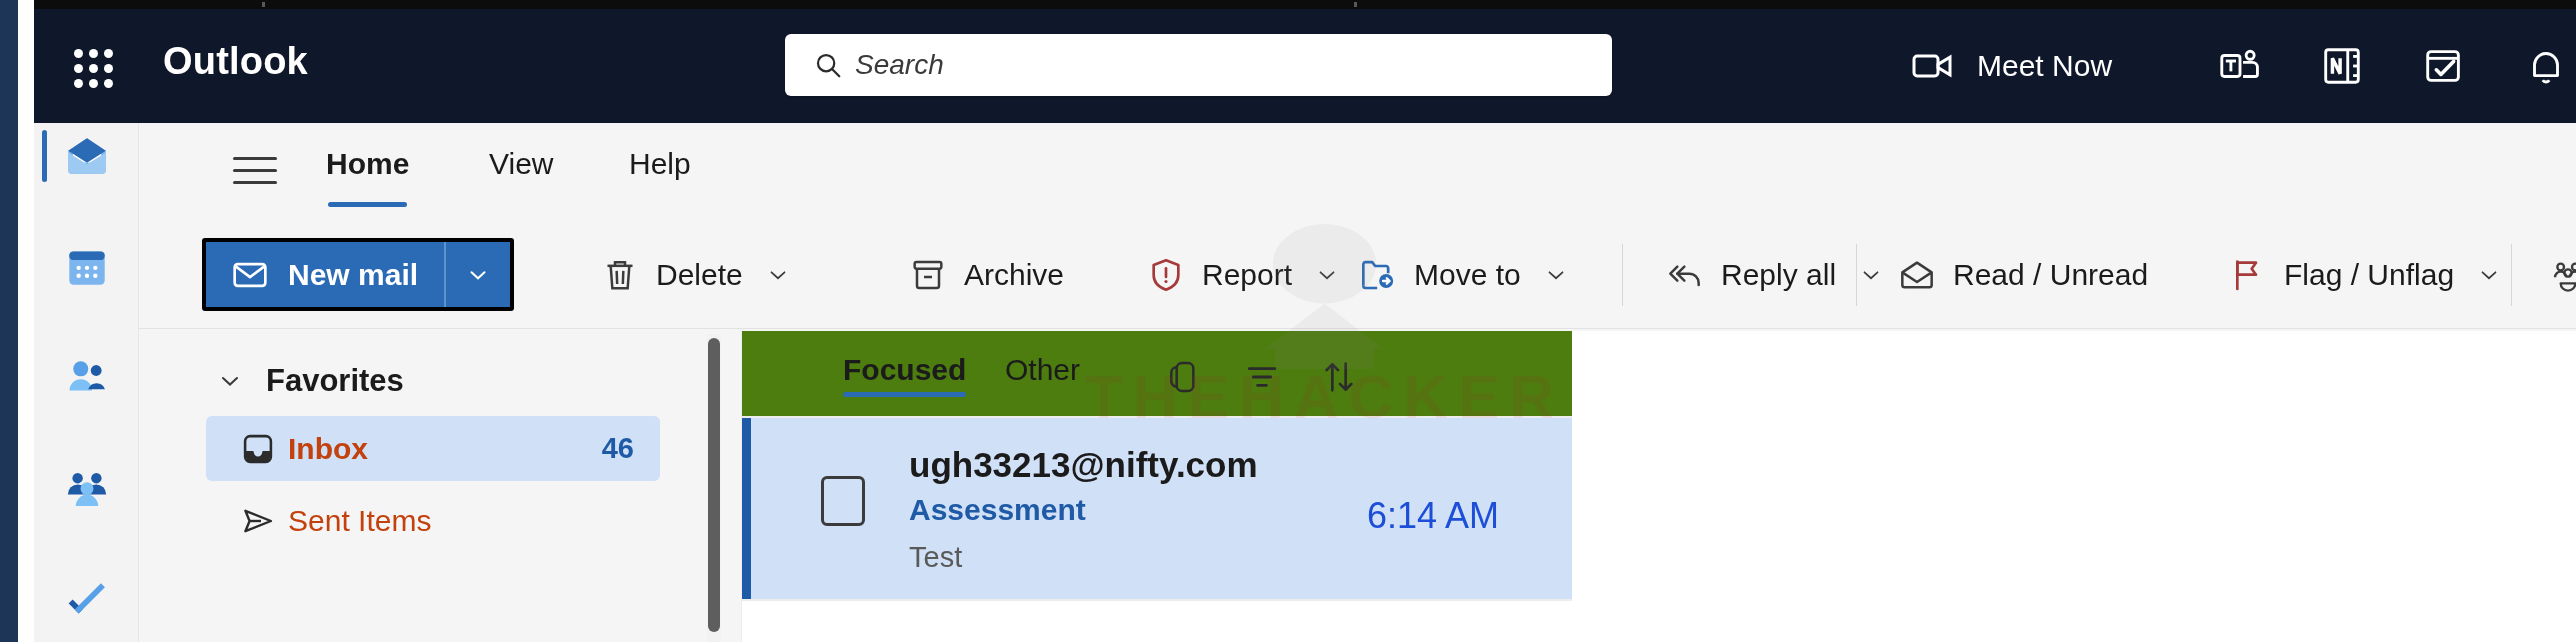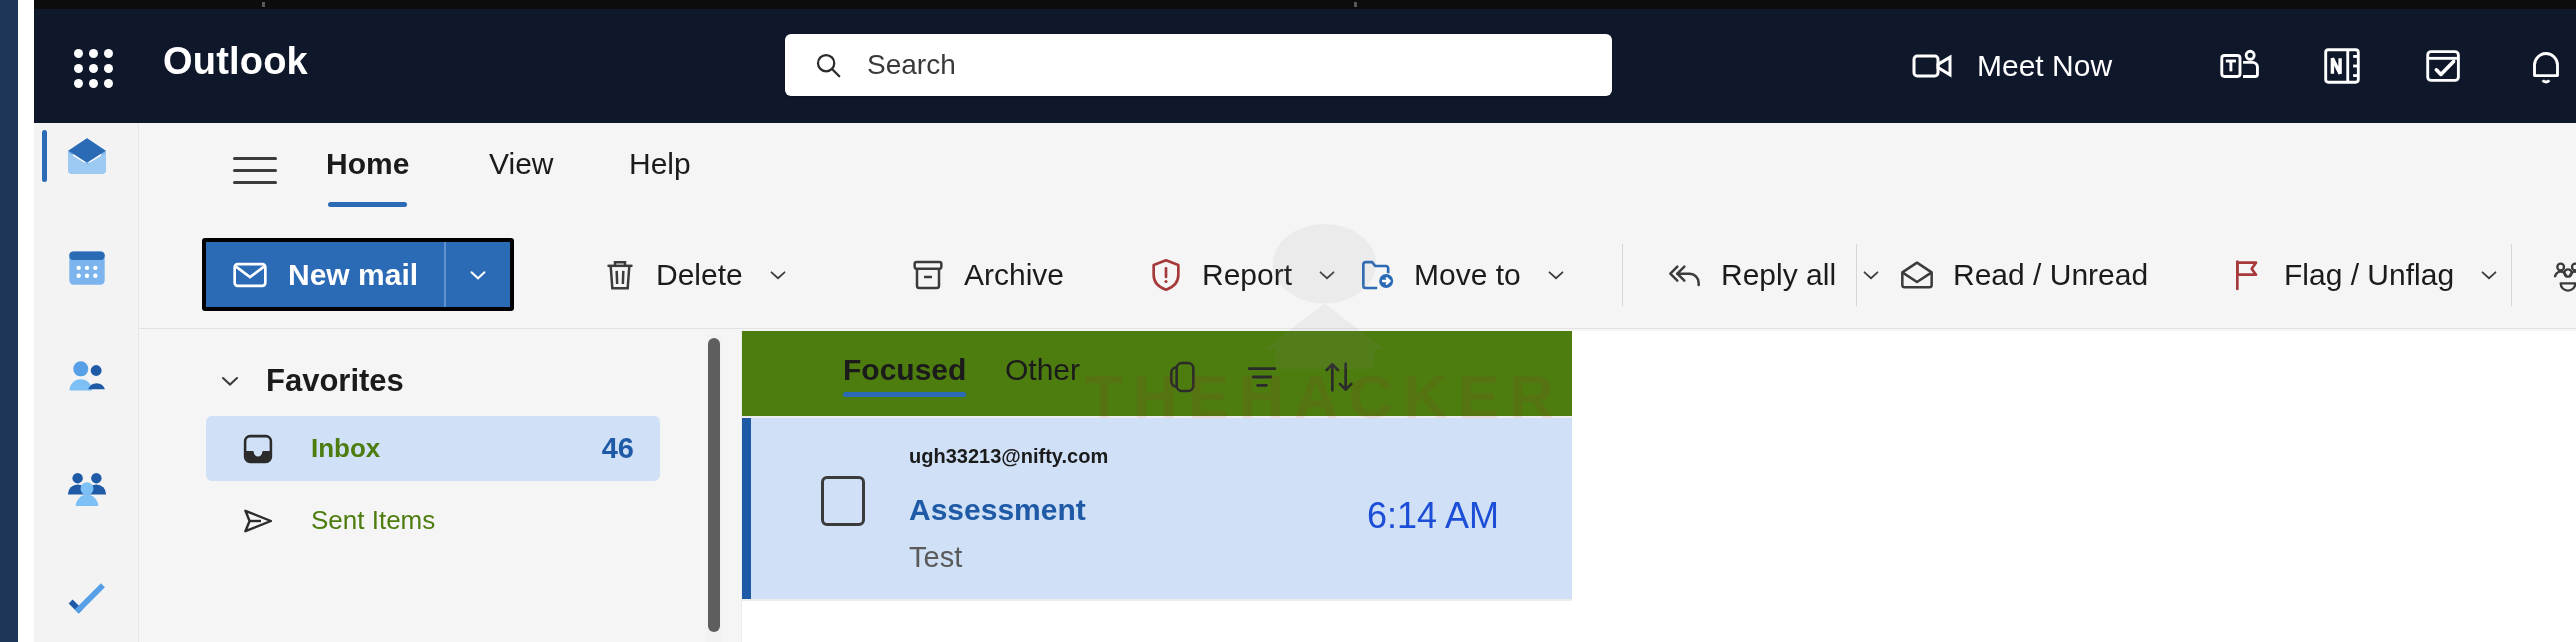--- a/index.html
+++ b/index.html
@@ -57,21 +57,21 @@
     position: absolute; left: 751px; top: 25px;
     width: 827px; height: 62px;
     background: #ffffff; border-radius: 6px;
     box-shadow: 0 1px 2px rgba(0,0,0,.22);
     display: flex; align-items: center; cursor: text;
   }
   #search-icon { margin-left: 28px; width: 30px; height: 30px; flex: none; }
   #search-input {
     border: none; outline: none; background: transparent;
     font-family: "Liberation Sans", sans-serif;
-    font-size: 28px; color: #1b1b1b; margin-left: 24px; width: 695px;
+    font-size: 28px; color: #1b1b1b; margin-left: 12px; width: 695px; font-style: italic;
   }
   #search-input::placeholder { color: #3a3a3a; }
 
   .hdr-right { position: absolute; top: 0; height: 114px; display: flex; align-items: center; }
   #meetnow { left: 1875px; cursor: pointer; }
   #meetnow .lbl { color:#ffffff; font-size: 30px; margin-left: 20px; white-space: nowrap; }
   #hdr-icons { left: 2183px; display: flex; align-items: center; gap: 56px; }
   .hdr-ic { width: 46px; height: 46px; cursor: pointer; }
 
   
@@ -146,21 +146,21 @@
     display: flex; align-items: center; gap: 22px; cursor: pointer;
   }
   #fav-header .lbl { font-size: 31px; font-weight: 700; color: #1b1b1b; }
   .folder-row {
     position: absolute; left: 67px; width: 454px; height: 65px;
     display: flex; align-items: center; padding-left: 34px; cursor: pointer;
     border-radius: 6px;
   }
   .folder-row.sel { background: #cfe0f7; }
   .folder-row .fic { width: 36px; height: 36px; flex: none; }
-  .folder-row .lbl { font-size: 26px; color: #4d7c0f; margin-left: 35px; white-space: nowrap; }
+  .folder-row .lbl { font-size: 30px; color: #c2410c; margin-left: 12px; white-space: nowrap; }
   .folder-row.sel .lbl { font-weight: 700; }
   .folder-row .cnt {
     position: absolute; right: 26px; font-size: 29px; font-weight: 700; color: #1f5aa6;
   }
   #folder-scroll-track {
     position: absolute; left: 673px; top: 325px; width: 14px; height: 308px; background: #f2f2f2;
   }
   #folder-scroll-thumb {
     position: absolute; left: 674px; top: 329px; width: 12px; height: 294px;
     background: #5e5e5e; border-radius: 7px; cursor: pointer;
@@ -184,21 +184,21 @@
   #msg-row {
     position: absolute; left: 0; top: 87px; width: 830px; height: 181px;
     background: #cfe0f7; cursor: pointer;
   }
   #msg-unread-bar { position: absolute; left: 0; top: 0; width: 9px; height: 181px; background:#1f5aa6; }
   #msg-check {
     position: absolute; left: 79px; top: 58px; width: 44px; height: 50px;
     border: 3px solid #3b3b3b; border-radius: 6px; background: transparent; cursor: pointer;
   }
   #msg-sender {
-    position: absolute; left: 167px; top: 27px; font-size: 20px; font-weight: 700; color: #1b1b1b;
+    position: absolute; left: 167px; top: 27px; font-size: 35px; font-weight: 700; color: #1b1b1b;
     white-space: nowrap;
   }
   #msg-subject {
     position: absolute; left: 167px; top: 75px; font-size: 30px; font-weight: 700; color: #1f5aa6;
     white-space: nowrap;
   }
   #msg-preview {
     position: absolute; left: 167px; top: 123px; font-size: 29px; color: #5a5a5a; white-space: nowrap;
   }
   #msg-time {

